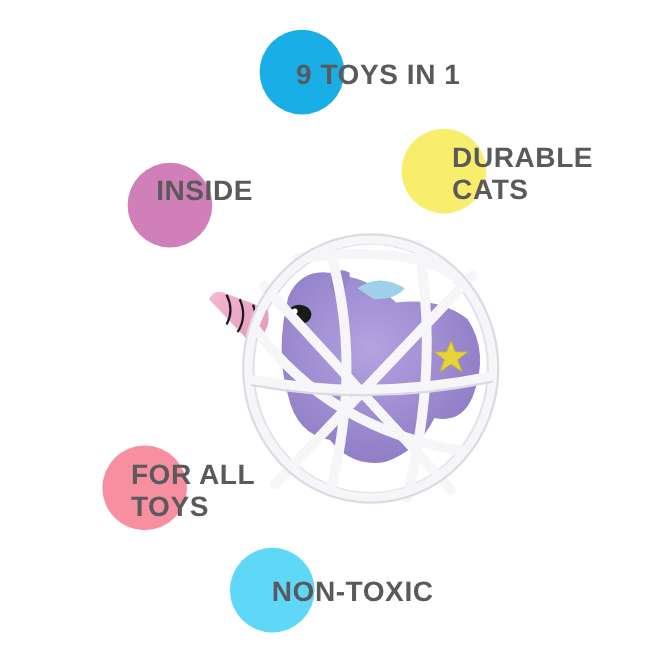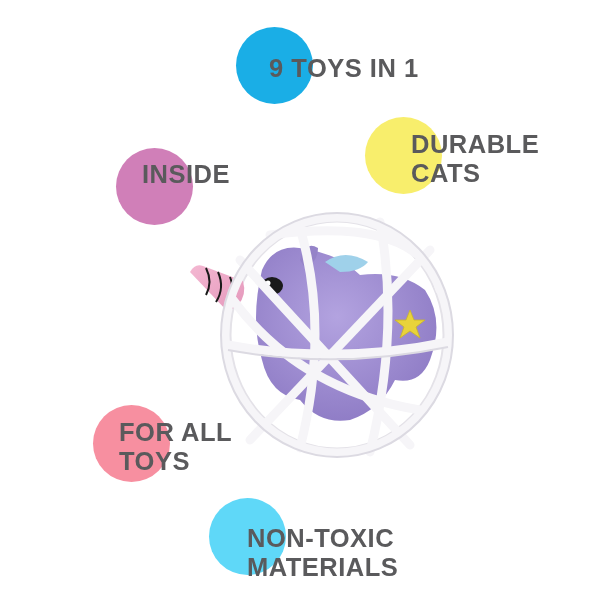--- a/index.html
+++ b/index.html
@@ -64,21 +64,20 @@
 
   <div class="badge-circle" style="left:93px; top:405px; background:#f78fa0;"></div>
   <div class="feature-label" style="left:119px; top:418px;">
     <span>FOR ALL</span>
     <span>TOYS</span>
   </div>
 
   <div class="badge-circle" style="left:209px; top:498px; background:#5fd8f8;"></div>
   <div class="feature-label" style="left:233px; top:524px;margin-left:14px;">
     <span>NON-TOXIC</span>
-    <span>MATERIALS</span>
   </div>
 
   <svg class="product" viewBox="180 205 280 260" xmlns="http://www.w3.org/2000/svg">
     <defs>
       <radialGradient id="plushGrad" cx="0.45" cy="0.4" r="0.7">
         <stop offset="0" stop-color="#b3a3e0"></stop>
         <stop offset="1" stop-color="#8a77c2"></stop>
       </radialGradient>
       <linearGradient id="hornGrad" x1="0" y1="0" x2="1" y2="1">
         <stop offset="0" stop-color="#f4b8d2"></stop>

